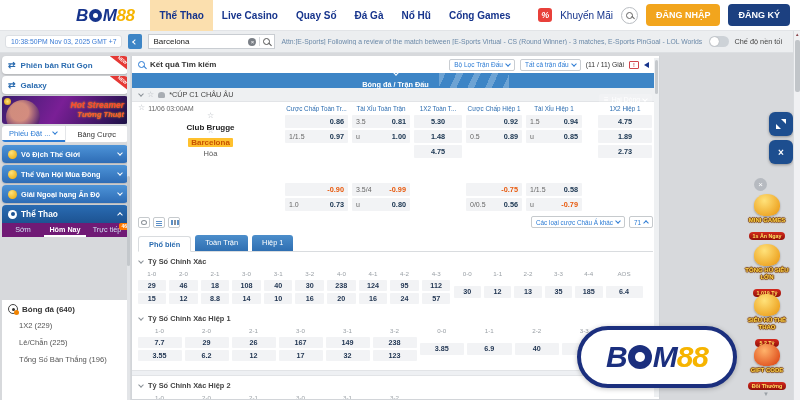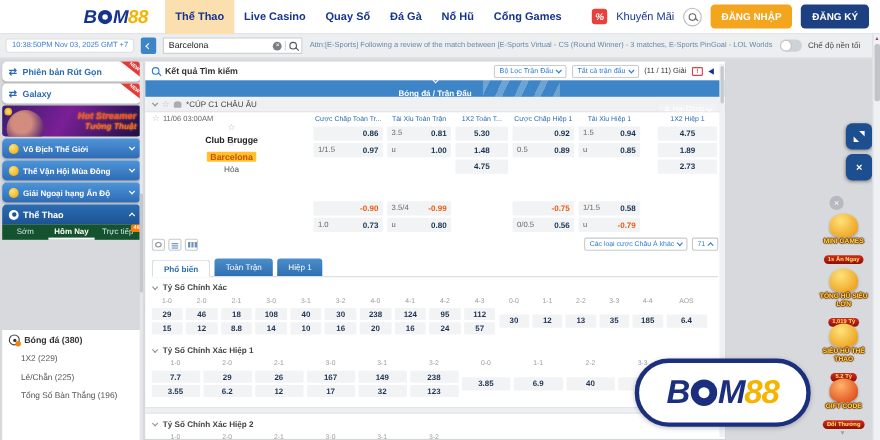--- a/index.html
+++ b/index.html
@@ -67,21 +67,21 @@
   .side-tab{flex:1;font-size:7.5px;display:flex;align-items:center;justify-content:center;gap:3px;height:100%;cursor:pointer;}
   .side-tab.first{color:#2b7bd4;border-bottom:2px solid #2b7bd4;}
   .side-tab.second{color:#333;border-left:1px solid #e4e6e9;}
   .league-btn{height:18px;border-radius:4px;background:linear-gradient(180deg,#4d94d8,#2e6cb5);display:flex;align-items:center;gap:4px;color:#fff;font-size:7.3px;font-weight:bold;padding:0 6px;margin-bottom:2px;box-shadow:0 1px 2px rgba(0,0,0,.2);cursor:pointer;}
   .medal{width:9px;height:9px;border-radius:50%;background:radial-gradient(circle at 35% 30%,#ffe27a,#e8a400);flex:none;}
   .lb-label{flex:1;white-space:nowrap;overflow:hidden;}
   .sports-header{height:18px;margin-top:2px;border-radius:4px 4px 0 0;background:linear-gradient(180deg,#2a6cb3,#1d5392);display:flex;align-items:center;gap:4px;color:#fff;font-size:8.3px;font-weight:bold;padding:0 6px;cursor:pointer;}
   .ballw{width:9px;height:9px;border-radius:50%;background:#fff;position:relative;flex:none;}
   .ballw::after{content:'';position:absolute;left:2.5px;top:2.5px;width:4px;height:4px;border-radius:50%;background:#1d5392;}
   .sports-header .chev{margin-left:auto;}
-  .time-tabs{height:14px;background:#14532d;display:flex;}
+  .time-tabs{height:14px;background:#701a75;display:flex;}
   .time-tab{flex:1;text-align:center;font-size:7.2px;color:#cfe0f2;line-height:14px;position:relative;cursor:pointer;white-space:nowrap;}
   .time-tab.active{color:#fff;font-weight:bold;border-bottom:2px solid #fff;}
   .time-tab .badge{position:absolute;top:0;right:-1px;background:#ff7a00;color:#fff;font-size:5px;font-weight:bold;padding:1px 2px;border-radius:2px;line-height:1;}
   .sports-list{position:absolute;left:0;right:0;bottom:0;top:244px;background:#fff;overflow:hidden;}
   .sport-group{display:flex;align-items:center;gap:4px;font-size:8px;font-weight:bold;color:#333;padding:4px 6px 3px;cursor:pointer;}
   .ballb{width:10px;height:10px;border-radius:50%;background:#fff;border:1px solid #444;position:relative;flex:none;}
   .ballb::before{content:'';position:absolute;left:2.5px;top:2.5px;width:3px;height:3px;border-radius:50%;background:#333;}
   .ballb::after{content:'';position:absolute;right:-2px;bottom:-2px;width:5px;height:5px;border-radius:50%;background:#f08300;}
   .bet-item{font-size:7.6px;color:#555;padding:4px 6px 4px 17px;white-space:nowrap;overflow:hidden;cursor:pointer;}
   .bet-item.active{color:#2b7bd4;}
@@ -231,20 +231,29 @@
     <div class="side-btn">
       <span class="swap"></span>
       <span class="side-btn-label">Galaxy</span>
       <span class="new-ribbon">NEW</span>
     </div>
     <div class="banner">
       <span class="banner-coin"></span>
       <div class="banner-t1">Hot Streamer</div>
       <div class="banner-t2">Tường Thuật</div>
     </div>
+    <div class="side-tabs">
+      <div class="side-tab first">
+        <span>Phiếu Đặt ...</span>
+        <span class="chev down c-blue"></span>
+      </div>
+      <div class="side-tab second">
+        <span>Bảng Cược</span>
+      </div>
+    </div>
     <div id="league-btns">
         <div class="league-btn">
           <span class="medal"></span>
           <span class="lb-label">Vô Địch Thế Giới</span>
           <span class="chev down c-white"></span>
         </div>
         <div class="league-btn">
           <span class="medal"></span>
           <span class="lb-label">Thể Vận Hội Mùa Đông</span>
           <span class="chev down c-white"></span>
@@ -261,21 +270,21 @@
       <span class="chev up c-white"></span>
     </div>
     <div class="time-tabs" id="time-tabs">
         <div class="time-tab"><span>Sớm</span></div>
         <div class="time-tab active"><span>Hôm Nay</span></div>
         <div class="time-tab"><span>Trực tiếp</span><span class="badge">46</span></div>
       </div>
     <div class="sports-list">
       <div class="sport-group">
         <span class="ballb"></span>
-        <span>Bóng đá (380)</span>
+        <span>Bóng đá (640)</span>
       </div>
       <div id="bet-types">
           <div class="bet-item">1X2 (229)</div>
           <div class="bet-item">Lẻ/Chẵn (225)</div>
           <div class="bet-item">Tổng Số Bàn Thắng (196)</div>
         </div>
     </div>
     <div class="side-scroll"></div>
   </div>
 

